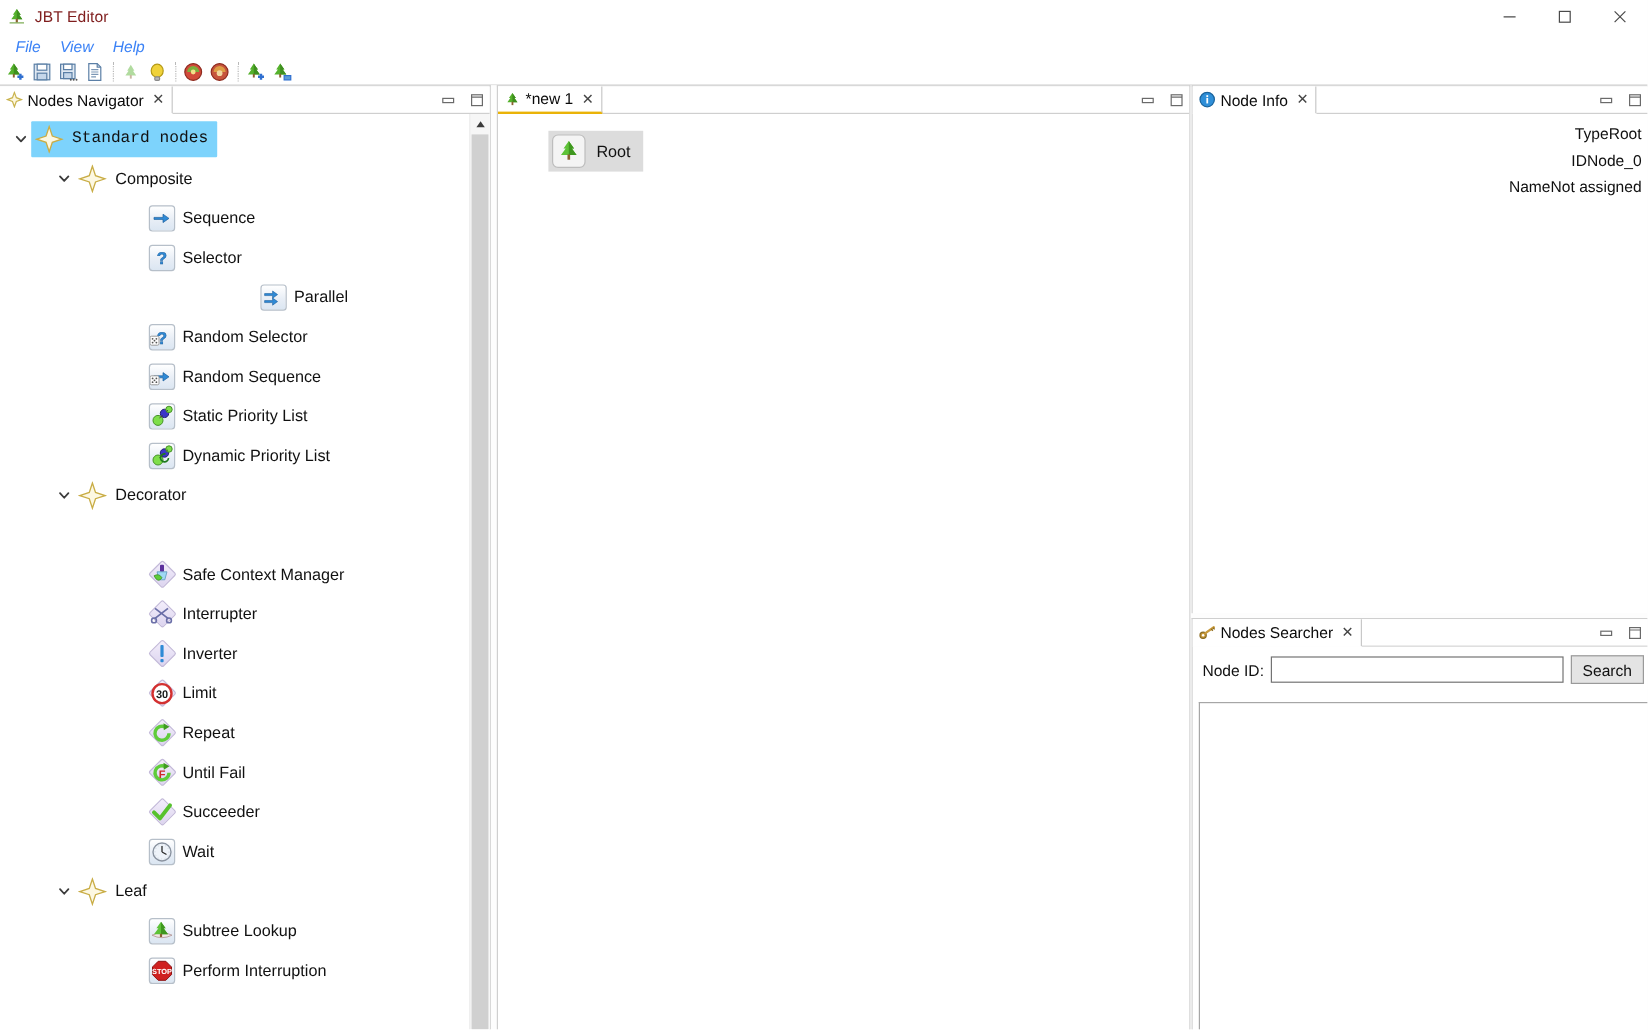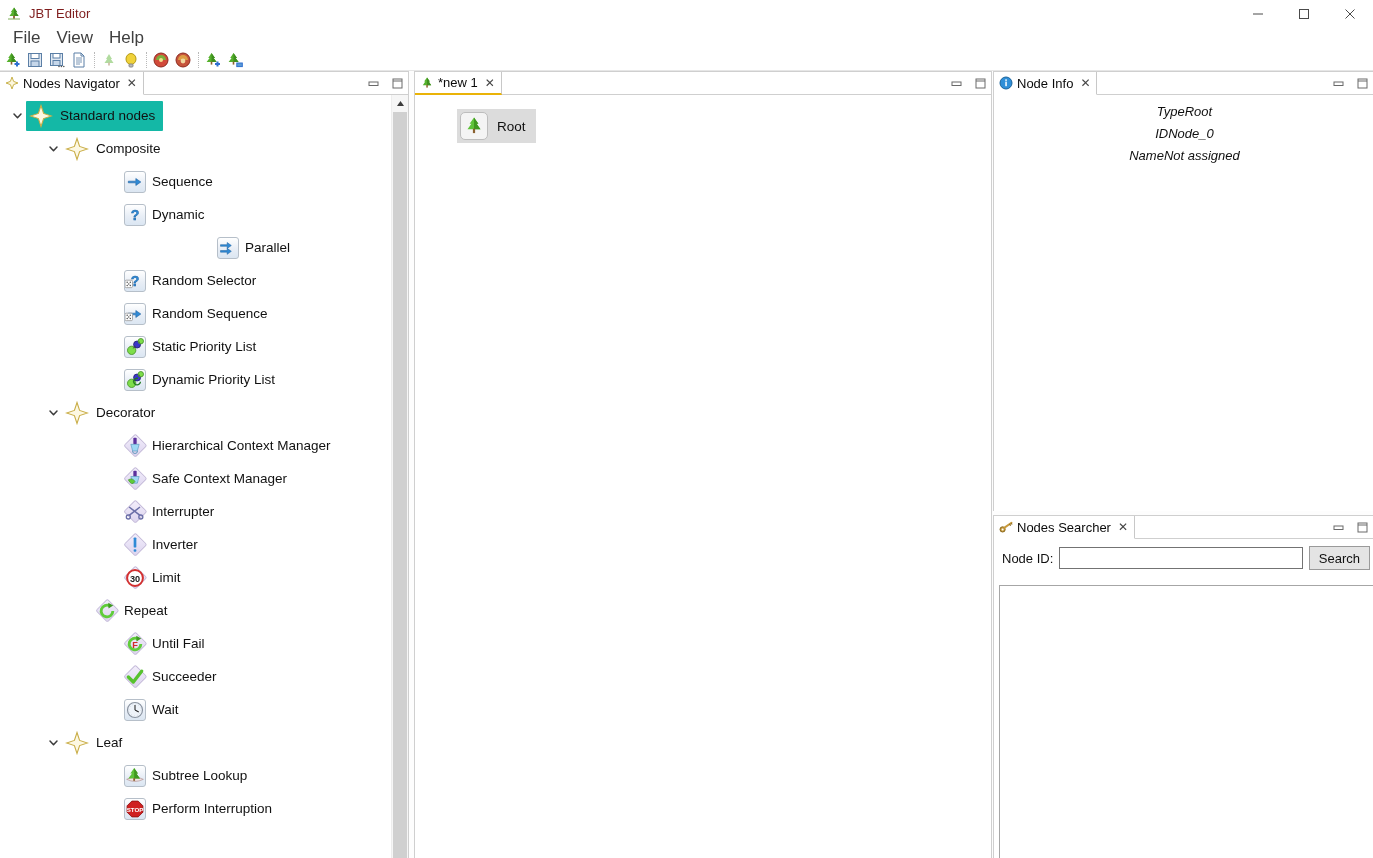--- a/index.html
+++ b/index.html
@@ -26,21 +26,21 @@
   .winbtns { position:absolute; right:0; top:0; height:27px; display:flex; }
   .winbtn { width:46px; height:27px; display:flex; align-items:center; justify-content:center;
             color:#5a5a5a; }
   .winbtn svg { display:block; }
 
   
   .menubar {
     position:absolute; left:0; top:27px; width:1373px; height:22px;
     background:#ffffff; display:flex; align-items:center; padding-left:5px;
   }
-  .menuitem { font-size:17px; color:#404040; padding:2px 8px; }
+  .menuitem { font-size:13px; color:#3b82f6; padding:2px 8px;font-style:italic; }
 
   
   .toolbar {
     position:absolute; left:0; top:49px; width:1373px; height:22px;
     background:#ffffff; border-bottom:1px solid #e6e6e6;
     display:flex; align-items:center; padding-left:3px;
   }
   .tbtn { width:20px; height:20px; margin-right:2px; display:flex; align-items:center; justify-content:center; position:relative;}
   .tsep { width:1px; height:16px; margin:0 4px 0 3px;
           border-left:1px dotted #b9b9b9; }
@@ -67,21 +67,21 @@
   .view-tab .vt-label { font-size:13px; color:#0a0a0a; white-space:nowrap; }
   .view-tab .vt-close { margin-left:7px; color:#444; font-size:12px; line-height:1; }
   .view-tools { position:absolute; right:4px; top:4px; display:flex; gap:10px; align-items:center; }
   .vtool { width:14px; height:14px; display:flex; align-items:center; justify-content:center; }
 
   
   #navigator { left:0; top:71px; width:409px; height:787px; border-left:none; border-bottom:none;}
   .nav-body { position:absolute; left:0; top:23px; right:0; bottom:0; background:#ffffff; overflow:hidden;}
   .tree { position:absolute; left:0; top:0; right:17px; bottom:0; padding-top:4px;}
   .trow { height:33px; display:flex; align-items:center; position:relative; }
-  .trow.selected .tlabel-wrap { background:#14b8a6; }
+  .trow.selected .tlabel-wrap { background:#7dd3fc;font-family:Liberation Mono, monospace; }
   .twist { width:18px; height:18px; display:flex; align-items:center; justify-content:center; flex:none; }
   .twist svg { display:block; }
   .tlabel-wrap { display:inline-flex; align-items:center; padding:2px 8px 2px 2px; border-radius:1px;}
   .ticon { width:26px; height:26px; margin-right:6px; flex:none; position:relative; }
   .ticon.small { width:22px; height:22px; }
   .tlabel { font-size:13.5px; color:#111; white-space:nowrap; }
 
   .nav-scroll {
     position:absolute; right:0; top:0; width:17px; bottom:0;
     background:#f6f6f6; border-left:1px solid #ededed;
@@ -104,21 +104,21 @@
   }
   .root-node .rn-icon {
     width:28px; height:28px; background:#f4f4f4; border:1px solid #bdbdbd; border-radius:5px;
     display:flex; align-items:center; justify-content:center; position:relative;
   }
   .root-node .rn-label { margin-left:9px; font-size:13.5px; color:#111; }
 
   
   #nodeinfo { left:993px; top:71px; width:380px; height:440px; border-right:none; border-bottom:none;}
   .ni-body { position:absolute; left:0; top:23px; right:0; bottom:0; background:#ffffff; padding-top:5px;}
-  .ni-row { height:22px; display:flex; align-items:center; justify-content:center; padding:0 5px 0 7px;font-style:italic; }
+  .ni-row { height:22px; display:flex; align-items:center; justify-content:flex-end; padding:0 5px 0 7px; }
   .ni-key { font-size:13px; color:#101010; }
   .ni-val { font-size:13px; color:#101010; }
 
   
   #searcher { left:993px; top:515px; width:380px; height:343px; border-right:none; border-bottom:none;}
   .ns-body { position:absolute; left:0; top:23px; right:0; bottom:0; background:#ffffff; }
   .ns-searchbar { display:flex; align-items:center; padding:7px 3px 7px 8px; gap:6px; }
   .ns-label { font-size:13px; color:#101010; white-space:nowrap; }
   .ns-input {
     flex:1; height:22px; border:1px solid #737373; background:#ffffff;
@@ -347,21 +347,21 @@
           <div class="trow" style="padding-left: 104px;">
             <span class="twist"></span>
             <span class="tlabel-wrap">
               <span class="ticon small">
                 <span class="sq-ico">
                   <svg width="20" height="20" viewBox="0 0 24 24">
                     <text x="12" y="18.5" font-family="Liberation Sans, sans-serif" font-size="17" font-weight="bold" fill="#2f8ad6" stroke="#1d5f9c" stroke-width=".5" text-anchor="middle">?</text>
                   </svg>
                 </span>
               </span>
-              <span class="tlabel">Dynamic</span>
+              <span class="tlabel">Selector</span>
             </span>
           </div>
           <div class="trow" style="padding-left: 104px; justify-content: center;">
             <span class="twist"></span>
             <span class="tlabel-wrap">
               <span class="ticon small">
                 <span class="sq-ico">
                   <svg width="20" height="20" viewBox="0 0 24 24">
                     <path d="M3 8 h8 v-2.6 l5 3.6 -5 3.6 V10 H3 Z" fill="#2f8ad6" stroke="#1d5f9c" stroke-width=".6"></path>
                     <path d="M3 15 h8 v-2.6 l5 3.6 -5 3.6 V17 H3 Z" fill="#2f8ad6" stroke="#1d5f9c" stroke-width=".6"></path>
@@ -460,35 +460,20 @@
                   <svg width="24" height="24" viewBox="0 0 24 24">
                     <path d="M12 1.5 L14.6 9.4 L22.5 12 L14.6 14.6 L12 22.5 L9.4 14.6 L1.5 12 L9.4 9.4 Z" fill="#fdf8e2" stroke="#c9ad46" stroke-width="1.1"></path>
                   </svg>
                 </span>
               </span>
               <span class="tlabel">Decorator</span>
             </span>
           </div>
           <div class="trow" style="padding-left: 104px;">
             <span class="twist"></span>
-            <span class="tlabel-wrap">
-              <span class="ticon small">
-                <span class="dia-ico">
-                  <span class="dia-bg"></span>
-                  <span class="dia-fg">
-                    <svg width="20" height="20" viewBox="0 0 24 24">
-                      <rect x="10" y="2" width="4" height="8" rx="1" fill="#5b2f9c"></rect>
-                      <path d="M7 10 h10 l-2.2 8 h-5.6 Z" fill="#9fd8f5" stroke="#4f8fb5" stroke-width=".7"></path>
-                      <path d="M9 18 a3 3 0 0 0 6 0" fill="none" stroke="#4f8fb5"></path>
-                    </svg>
-                  </span>
-                </span>
-              </span>
-              <span class="tlabel">Hierarchical Context Manager</span>
-            </span>
           </div>
           <div class="trow" style="padding-left: 104px;">
             <span class="twist"></span>
             <span class="tlabel-wrap">
               <span class="ticon small">
                 <span class="dia-ico">
                   <span class="dia-bg"></span>
                   <span class="dia-fg">
                     <svg width="20" height="20" viewBox="0 0 24 24">
                       <rect x="10" y="2" width="4" height="7" rx="1" fill="#5b2f9c"></rect>
@@ -546,21 +531,21 @@
                     <svg width="20" height="20" viewBox="0 0 24 24">
                       <circle cx="12" cy="12" r="9.5" fill="#ffffff" stroke="#d33030" stroke-width="2.4"></circle>
                       <text x="12" y="16.5" font-family="Liberation Sans, sans-serif" font-size="11" font-weight="bold" fill="#1a1a1a" text-anchor="middle">30</text>
                     </svg>
                   </span>
                 </span>
               </span>
               <span class="tlabel">Limit</span>
             </span>
           </div>
-          <div class="trow" style="padding-left: 76px;">
+          <div class="trow" style="padding-left: 104px;">
             <span class="twist"></span>
             <span class="tlabel-wrap">
               <span class="ticon small">
                 <span class="dia-ico">
                   <span class="dia-bg"></span>
                   <span class="dia-fg">
                     <svg width="20" height="20" viewBox="0 0 24 24">
                       <path d="M19 12 a7 7 0 1 1 -3.6 -6.1" fill="none" stroke="#5fcc3a" stroke-width="3.4"></path>
                       <path d="M13.5 2 L19.5 5.5 L13.8 9 Z" fill="#3f9b22"></path>
                     </svg>

